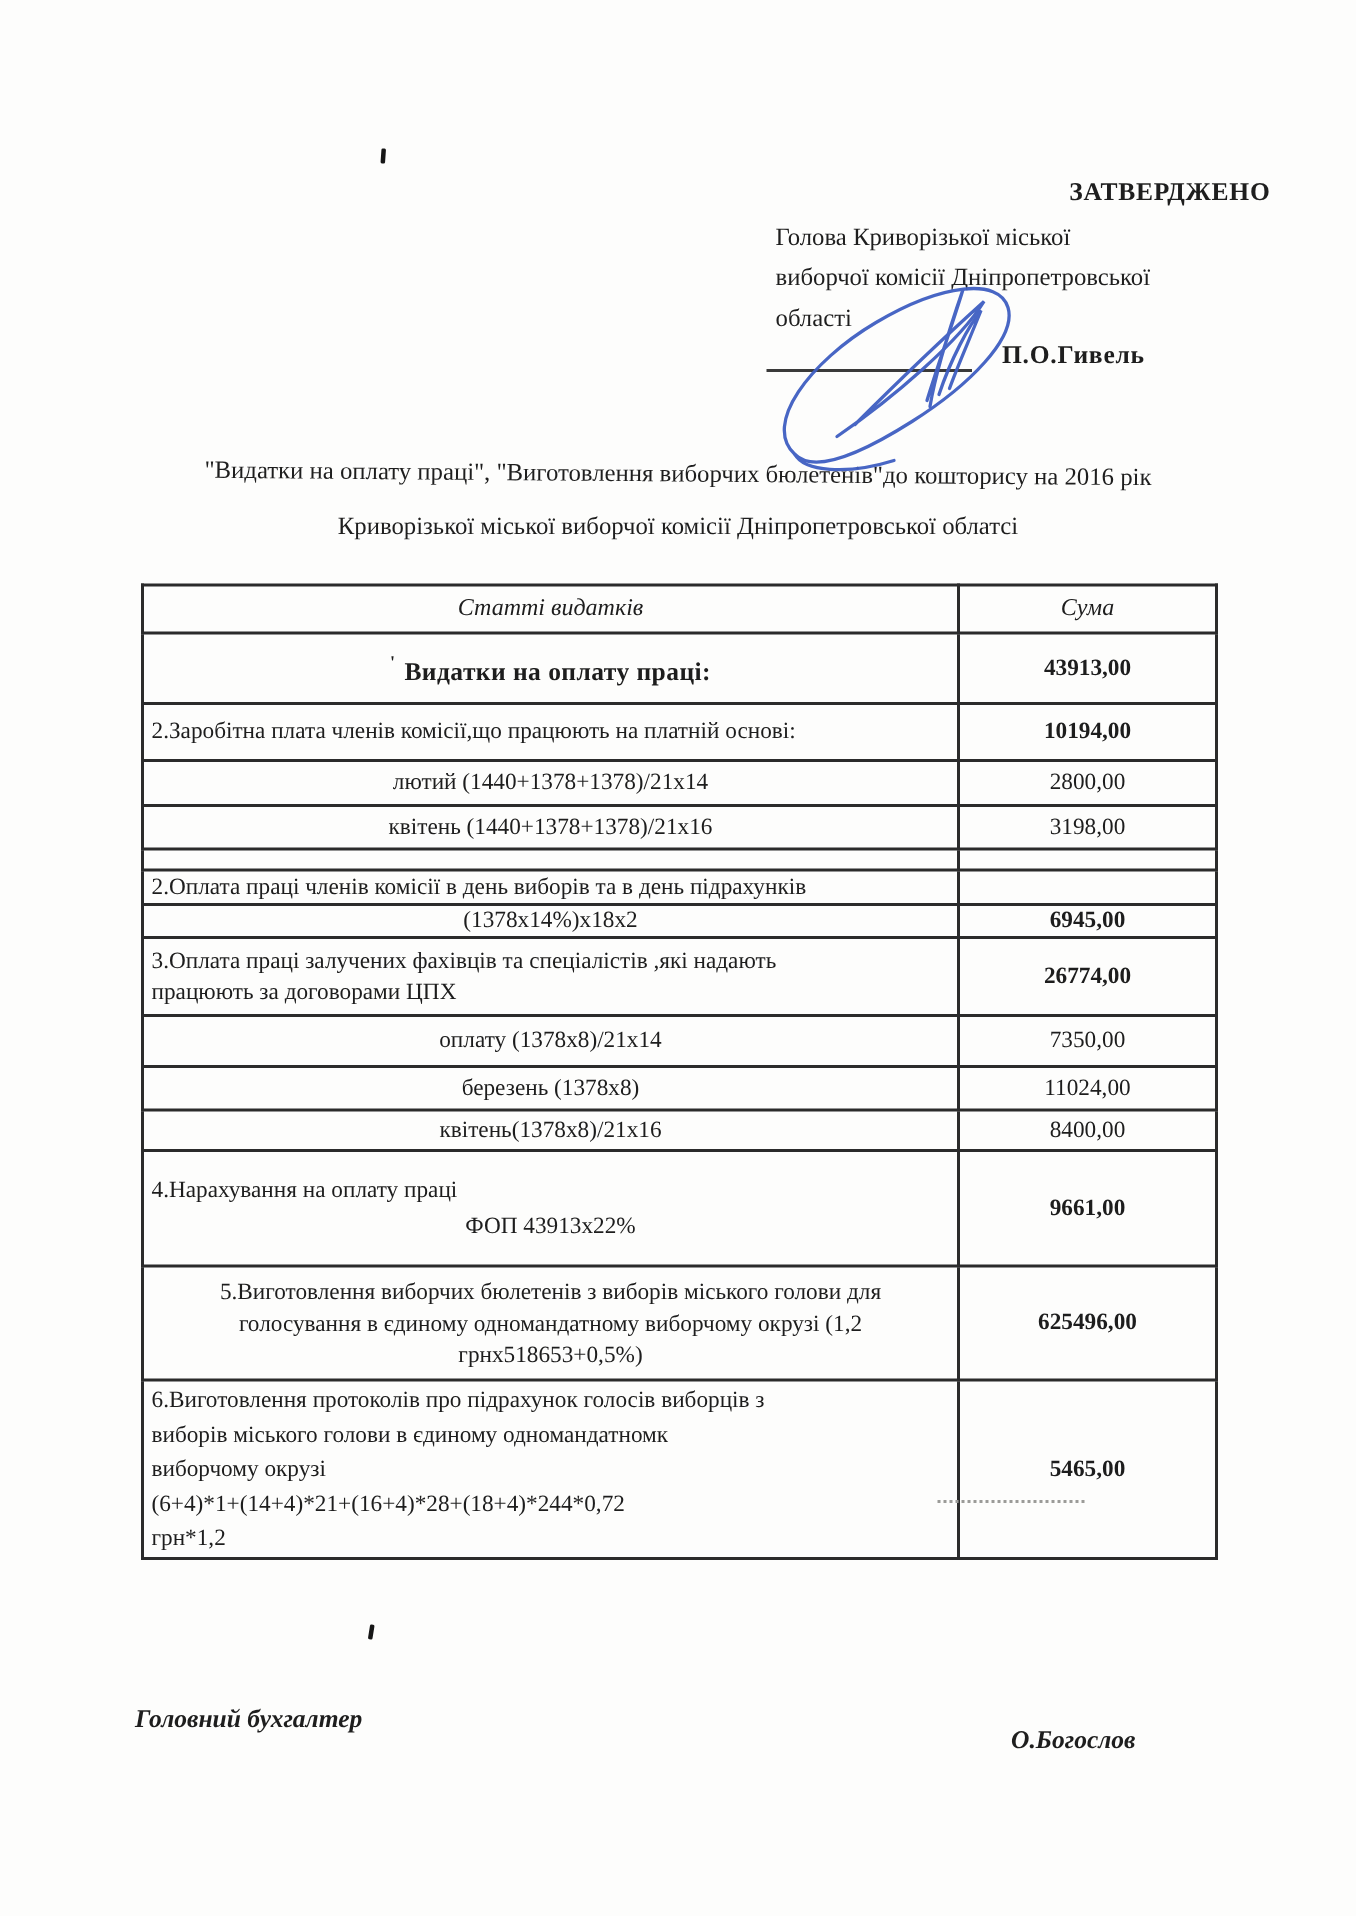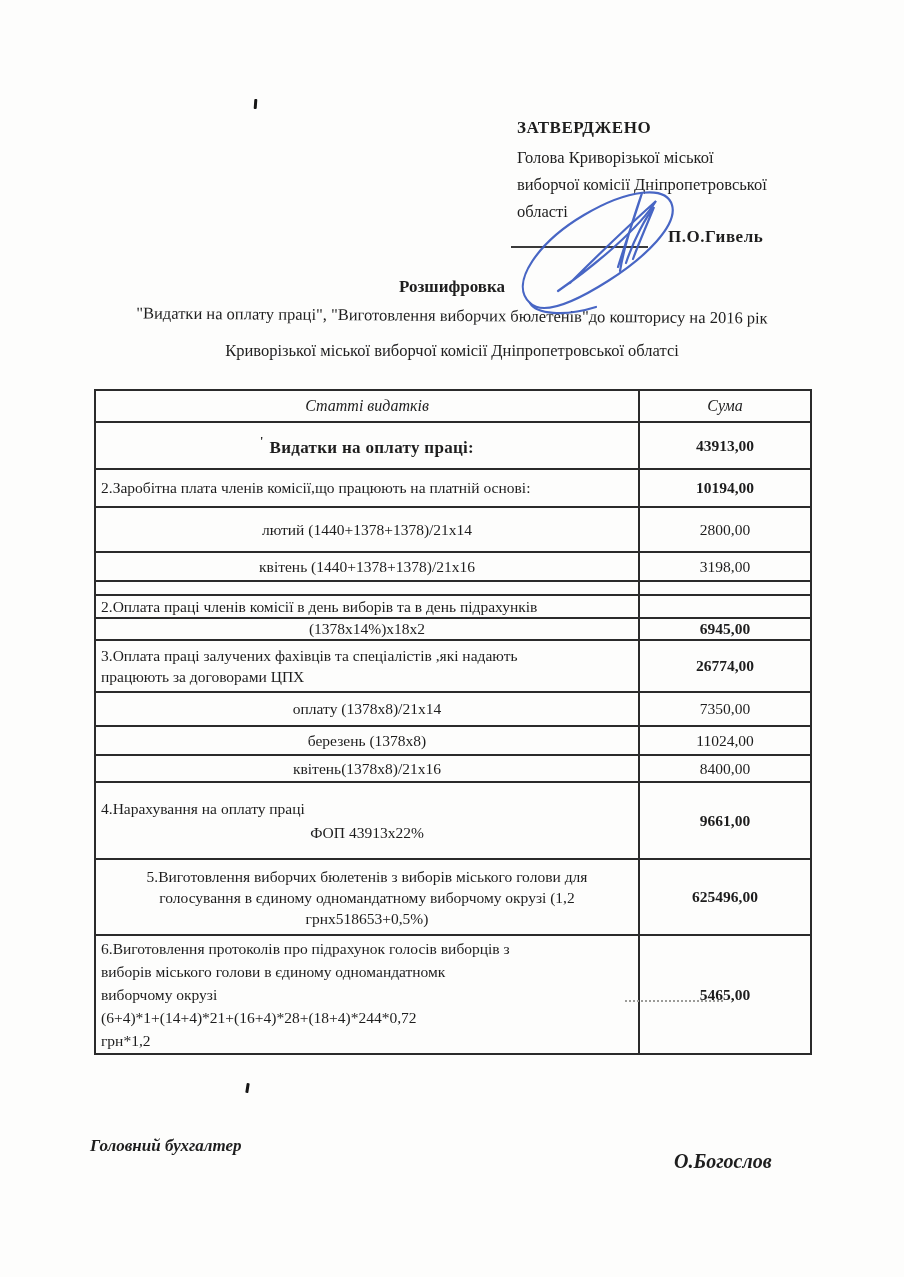--- a/index.html
+++ b/index.html
@@ -6,21 +6,21 @@
   .page{
     position:relative;
     width:904px;height:1277px;
     background:#fdfdfc;
     font-family:"Liberation Serif","DejaVu Serif",serif;
     color:#1e1e1e;
     overflow:hidden;
   }
   
   .approval{position:absolute;left:517px;top:114px;width:330px;font-size:16.5px;line-height:27px;}
-  .approval .stamp{font-weight:bold;font-size:17px;letter-spacing:.5px;margin-bottom:3px;}
+  .approval .stamp{font-weight:bold;font-size:17px;letter-spacing:.5px;margin-bottom:3px;text-align:right;}
   .signer-name{position:absolute;left:668px;top:227px;font-weight:bold;font-size:17px;letter-spacing:.5px;}
   .sig-underline{position:absolute;left:511px;top:246px;width:137px;height:2px;background:#3a3a3a;}
   .signature-svg{position:absolute;left:500px;top:183px;width:190px;height:138px;z-index:5;}
   
   .doc-title{position:absolute;left:0;top:277px;width:904px;text-align:center;font-weight:bold;font-size:17px;}
   .subtitle1{position:absolute;left:0;top:306px;width:904px;text-align:center;font-size:16.5px;transform:rotate(.45deg);}
   .subtitle2{position:absolute;left:0;top:341px;width:904px;text-align:center;font-size:16.5px;}
   
   table.expenses{
     position:absolute;left:94px;top:389px;width:716px;
@@ -47,21 +47,21 @@
   .fopline{text-align:center;padding-top:6px;}
   td.top-align{vertical-align:top;padding-top:9px;}
   td.sum-low{vertical-align:top;padding-top:60px;position:relative;}
   .dots-artifact{
     position:absolute;left:625px;top:1000px;width:98px;height:1px;
     border-top:2px dotted #9b9b98;z-index:3;
   }
   .row6-lines{line-height:23px;padding-top:4px;padding-bottom:4px;}
   
   .footer-role{position:absolute;left:90px;top:1136px;font-weight:bold;font-style:italic;font-size:17px;}
-  .footer-name{position:absolute;left:674px;top:1150px;font-weight:bold;font-style:italic;font-size:20px;}
+  .footer-name{position:absolute;left:674px;top:1150px;font-weight:bold;font-style:italic;font-size:17px;}
   
   .ink-tick{position:absolute;width:3px;height:10px;background:#161616;border-radius:1px;}
   .tick-top{left:254px;top:99px;transform:rotate(4deg);}
   .tick-bottom{left:246px;top:1083px;transform:rotate(9deg);}
 </style>
 </head>
 <body>
 
 <div class="page">
 
@@ -81,21 +81,20 @@
   <svg class="signature-svg" viewBox="0 0 190 138">
     <g fill="none" stroke="#3f5ec2" stroke-width="2.2" stroke-linecap="round" opacity="0.95">
       <path d="M30,120 C8,100 40,58 84,32 C128,6 166,2 172,22 C178,42 146,74 108,98 C78,117 44,134 30,120"></path>
       <path d="M58,108 C96,82 140,44 156,18 C136,36 100,70 70,100"></path>
       <path d="M118,84 C126,58 136,30 142,10 C133,36 124,64 120,88"></path>
       <path d="M126,80 C134,56 146,34 154,24 C146,44 138,62 133,76"></path>
       <path d="M30,120 C36,131 64,134 96,124"></path>
     </g>
   </svg>
 
-  <div class="doc-title">Розшифровка</div>
   <div class="subtitle1">"Видатки на оплату праці", "Виготовлення виборчих бюлетенів"до кошторису на 2016 рік</div>
   <div class="subtitle2">Криворізької міської виборчої комісії Дніпропетровської облатсі</div>
 
   <table class="expenses">
     <colgroup>
         <col class="c-items">
         <col class="c-sum">
       </colgroup>
 
     <tbody>
@@ -106,21 +105,21 @@
 
     <tr style="height:47px">
       <td class="sec-title"><span class="tick">'</span><span>Видатки на оплату праці:</span></td>
       <td class="sumc b">43913,00</td>
     </tr>
 
     <tr style="height:38px">
       <td class="lft">2.Заробітна плата членів комісії,що працюють на платній основі:</td>
       <td class="sumc b">10194,00</td>
     </tr>
-    <tr style="height:45px">
+    <tr style="height:30px">
       <td class="cen">лютий (1440+1378+1378)/21x14</td>
       <td class="sumc">2800,00</td>
     </tr>
     <tr style="height:29px">
       <td class="cen">квітень (1440+1378+1378)/21x16</td>
       <td class="sumc">3198,00</td>
     </tr>
     <tr style="height:14px">
       <td></td>
       <td></td>

